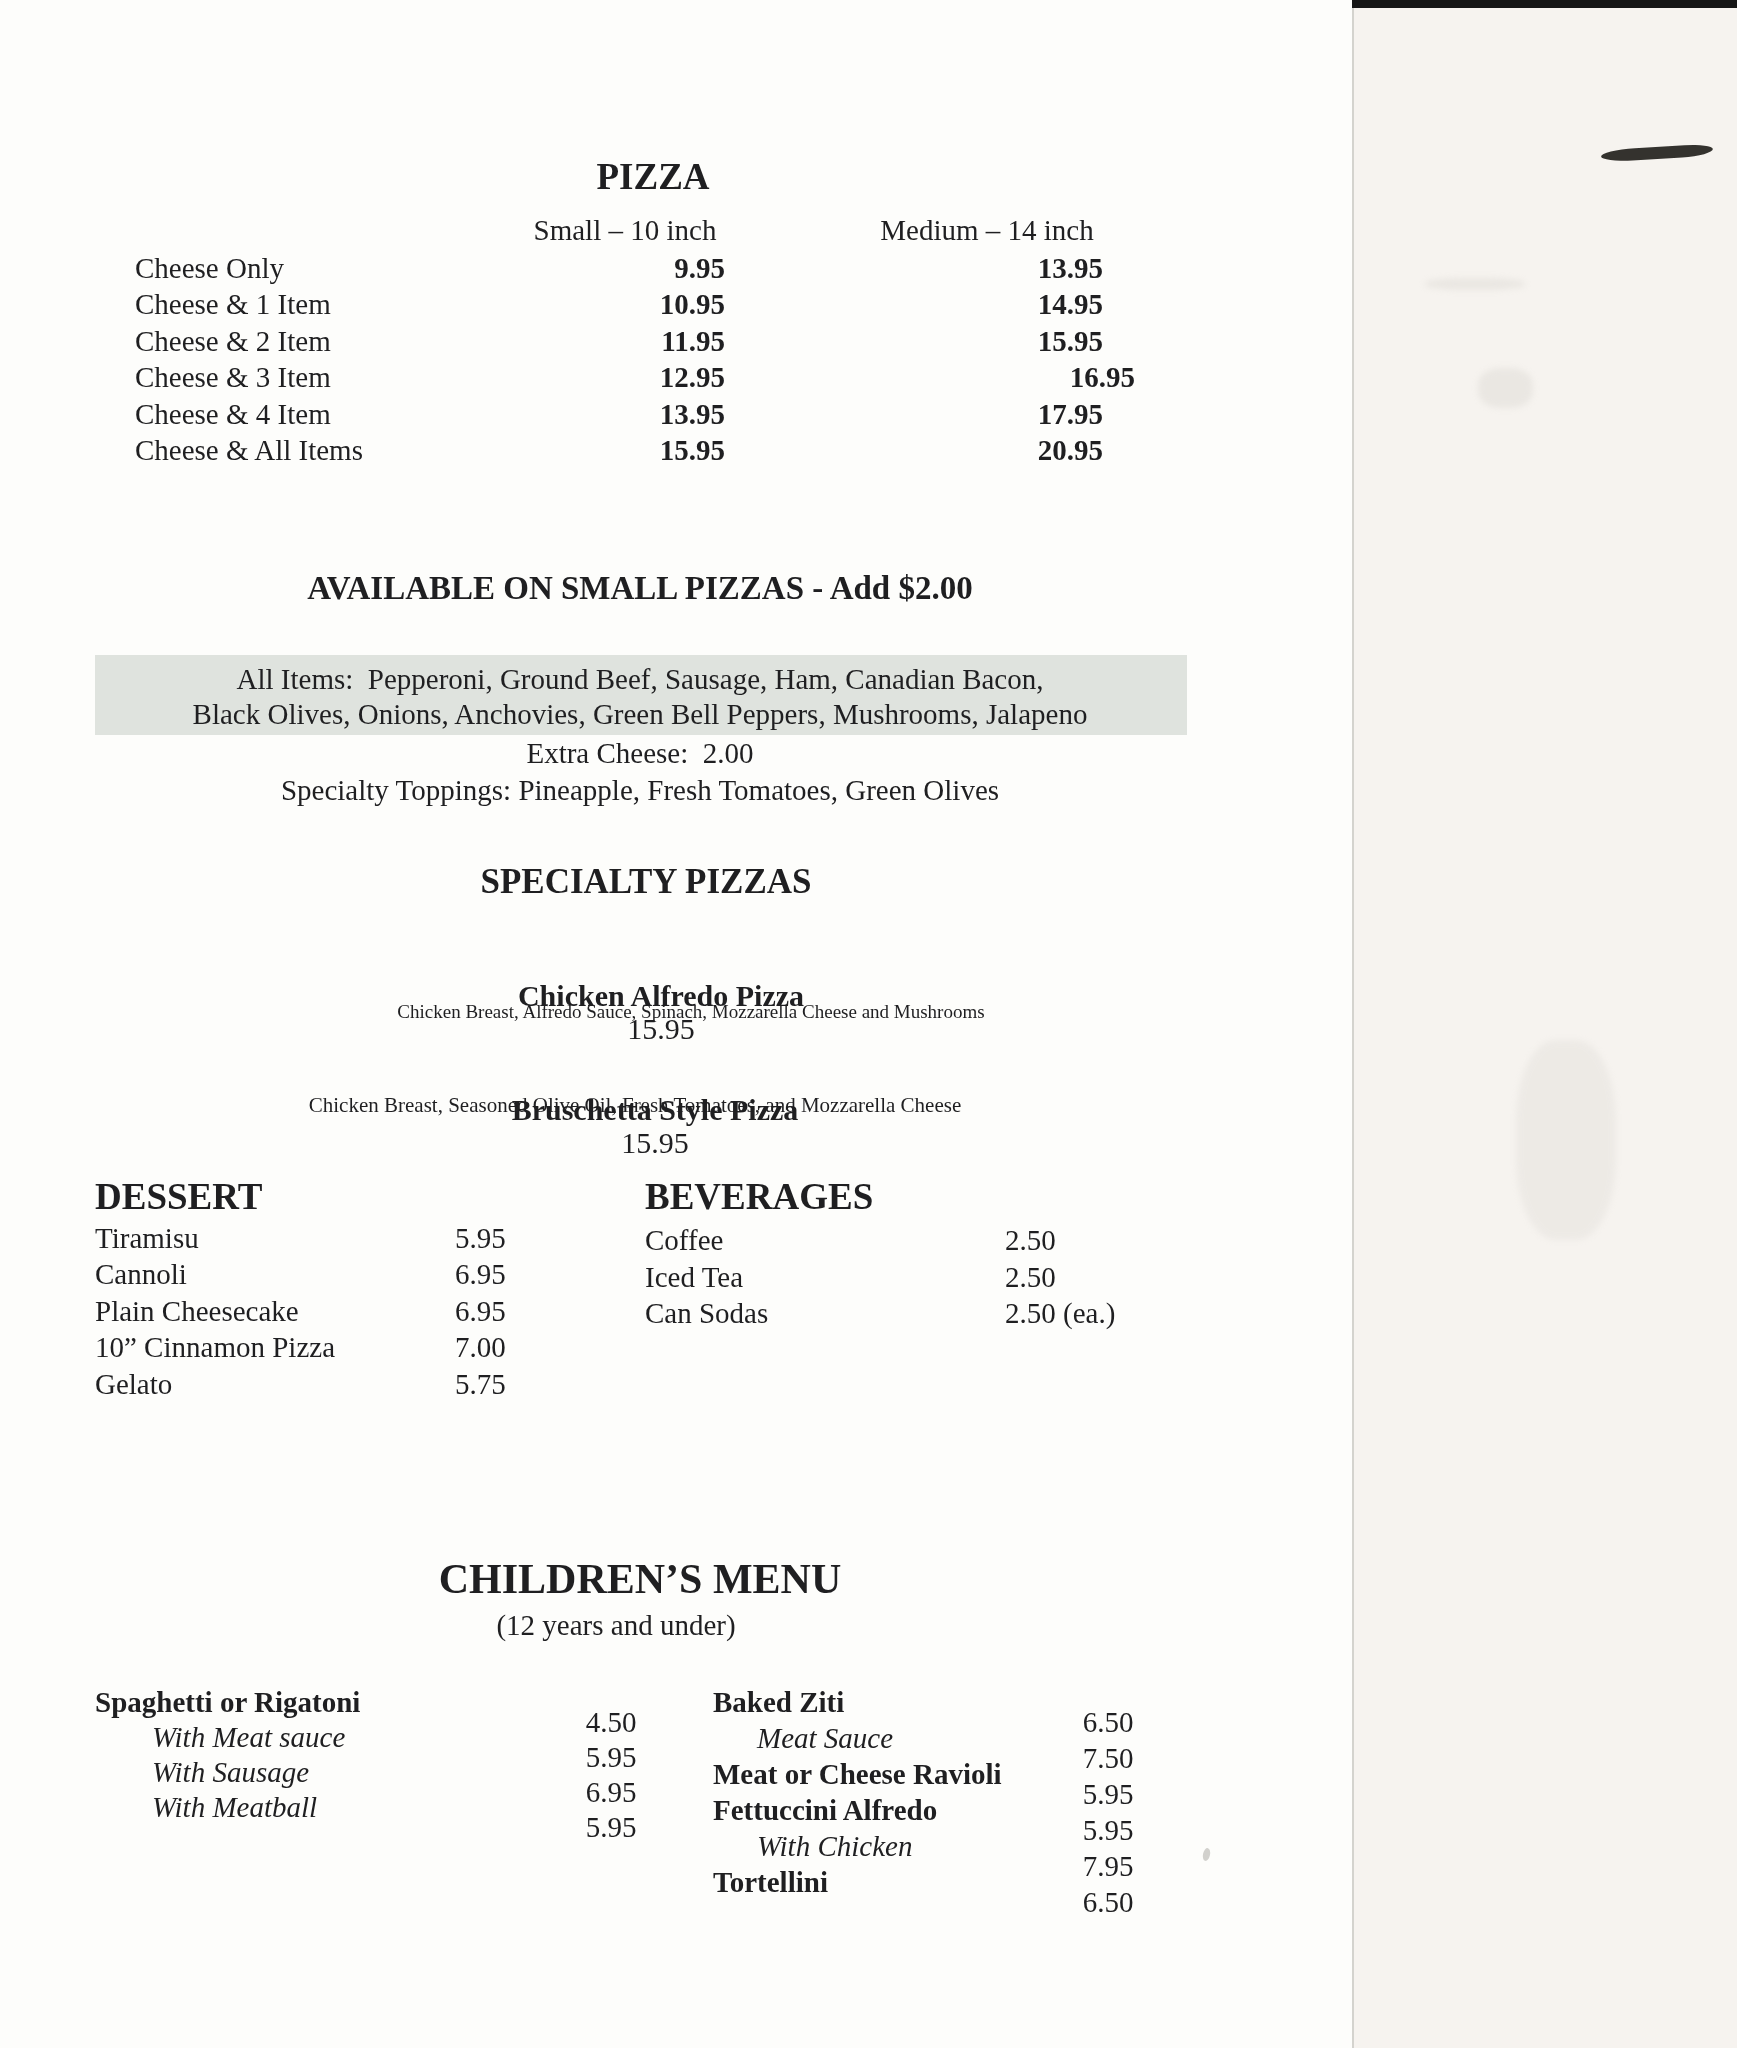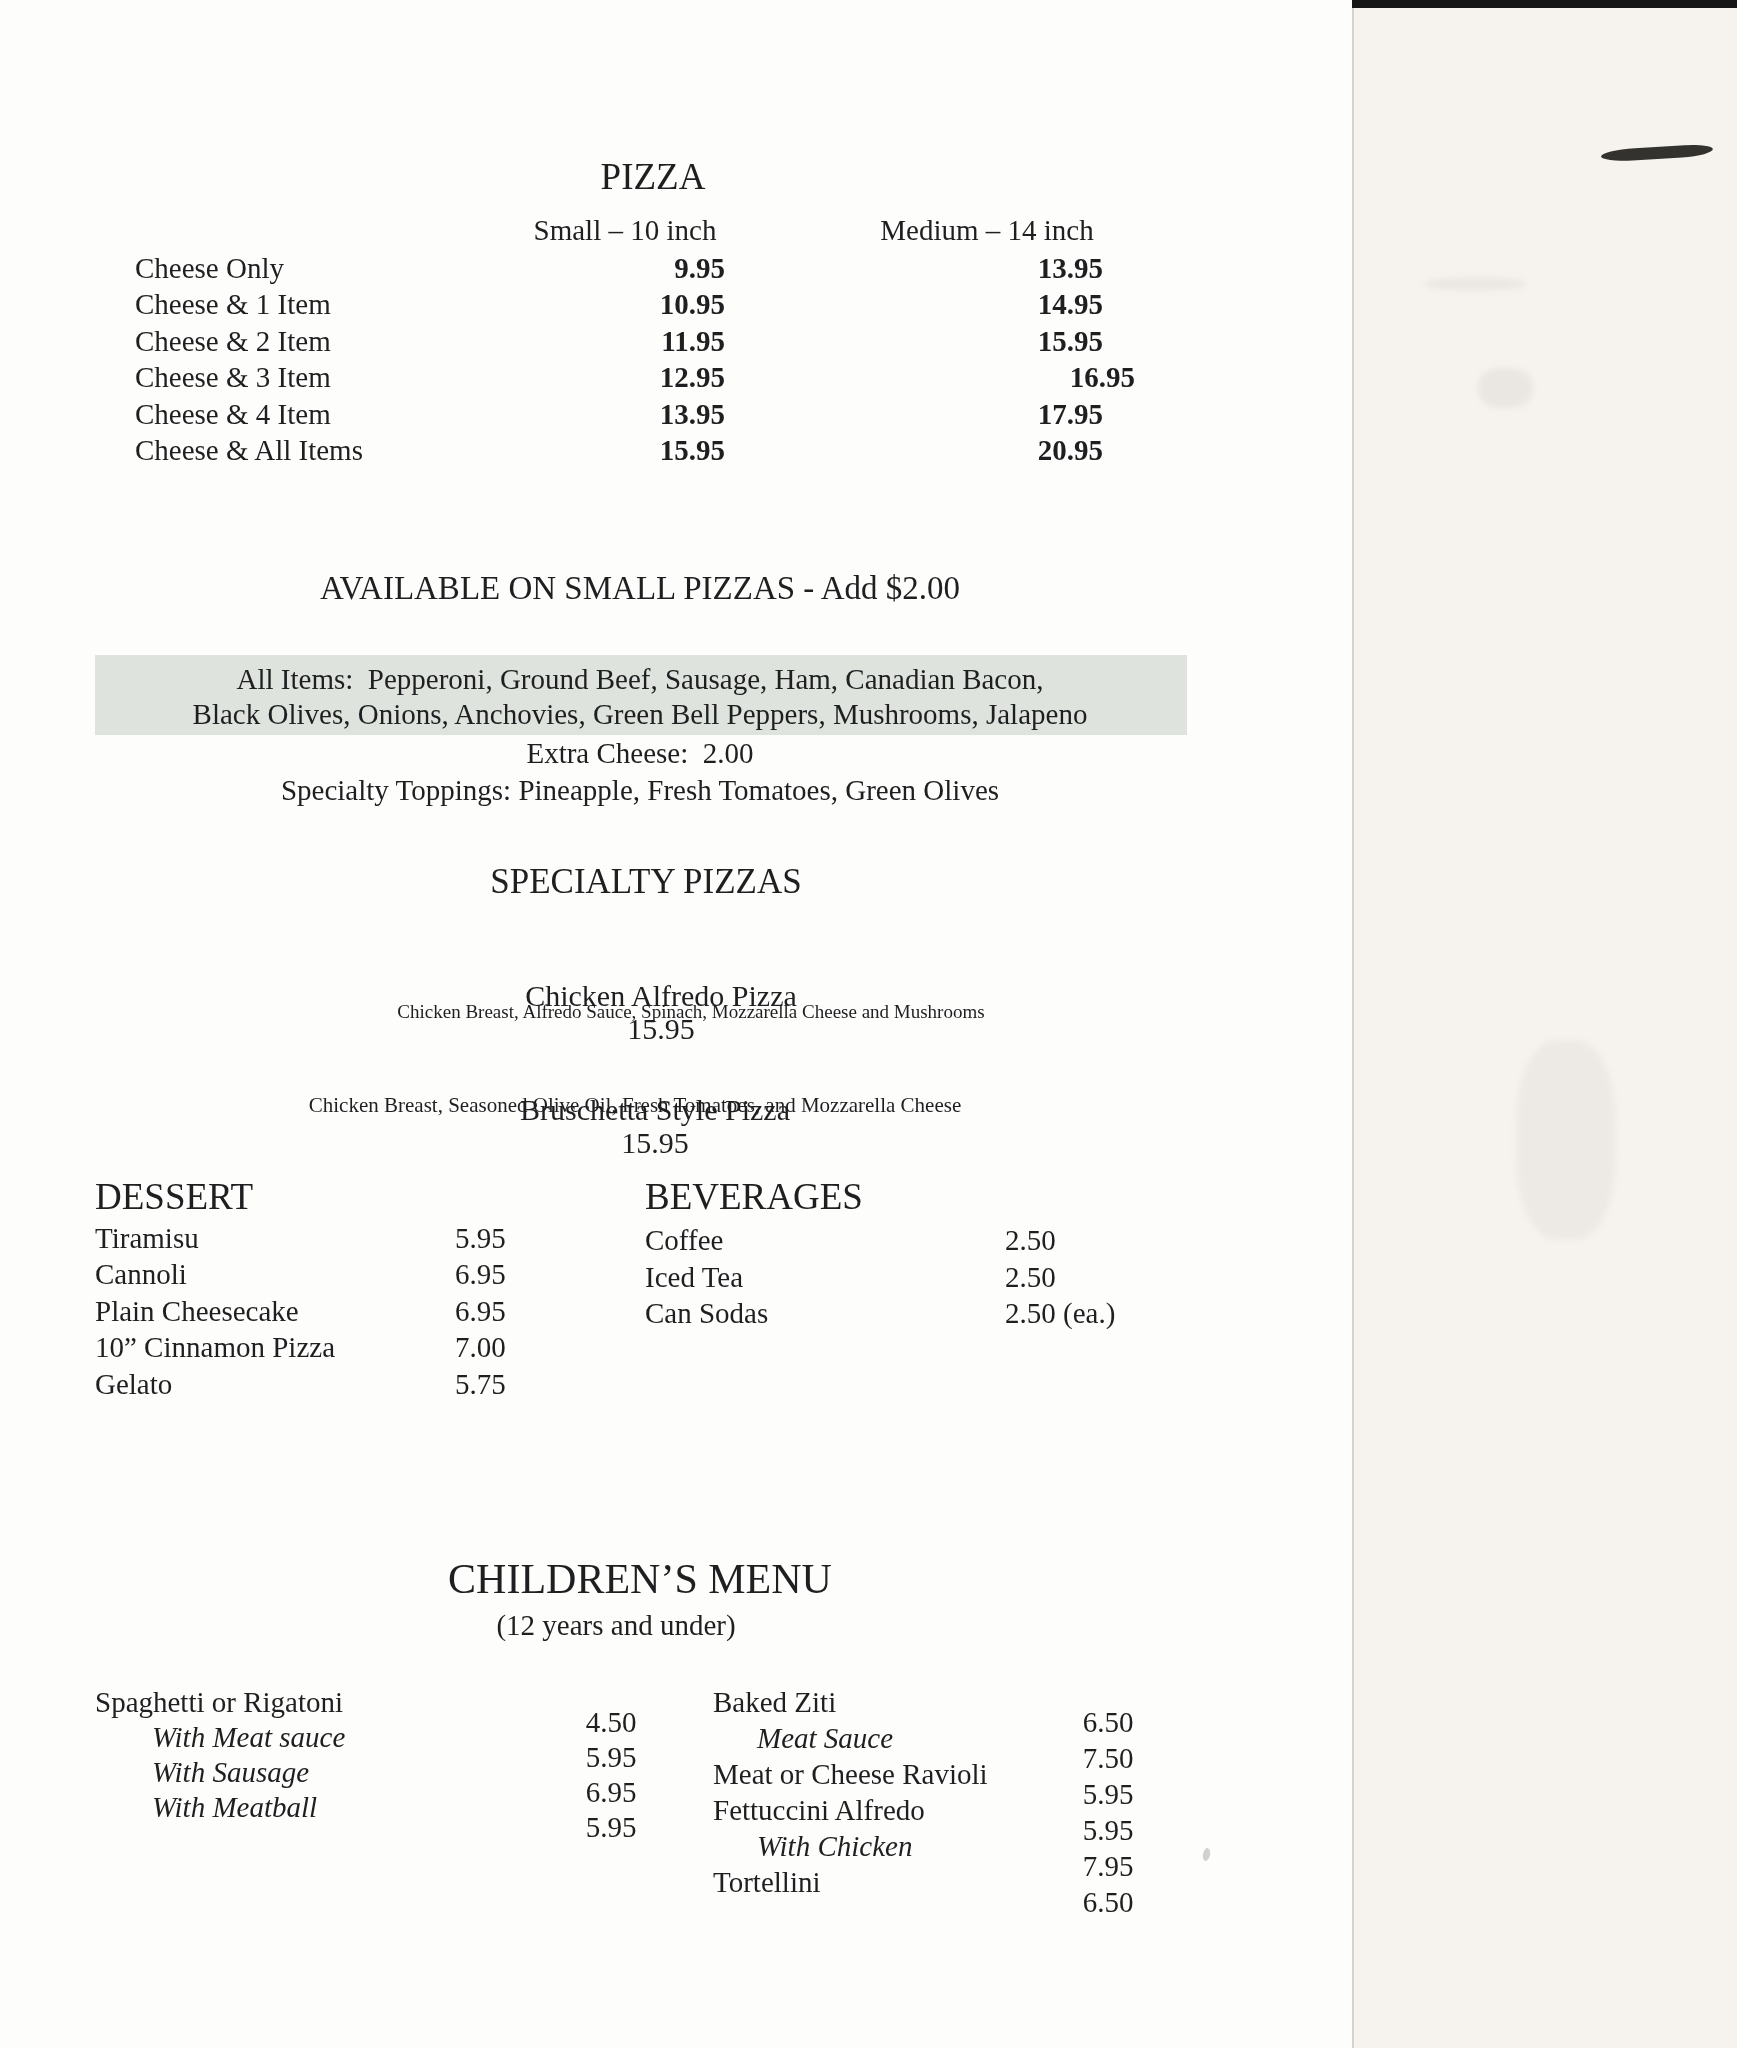--- a/index.html
+++ b/index.html
@@ -1,20 +1,20 @@
 <!DOCTYPE html>
 <html><head>
 <meta charset="utf-8">
 <style>
   html,body{margin:0;padding:0;background:#fdfdfb;}
   .page{position:relative;width:1737px;height:2048px;background:#fdfdfb;
         font-family:"Liberation Serif", serif;color:#1f1f21;overflow:hidden;}
   .t{position:absolute;font-size:29px;line-height:1.12;white-space:pre-wrap;}
   .center{text-align:center;}
-  .bold{font-weight:normal;}
+  .bold{font-weight:bold;}
   .italic{font-style:italic;text-align:center;}
   .price-c{width:200px;text-align:right;font-weight:bold;}
   .kprice{width:96px;text-align:center;margin-top:20px;}
   .band{position:absolute;left:95px;top:655px;width:1092px;height:80px;background:#dfe3de;}
   .edge{position:absolute;left:1352px;top:0;width:385px;height:2048px;
         background:#f6f3ef;border-left:2px solid #d4d3ce;}
   .edge-topbar{position:absolute;left:1352px;top:0;width:385px;height:8px;background:#161616;}
   .pen-mark{position:absolute;left:1601px;top:147px;width:112px;height:12px;background:#34322e;
         border-radius:55% 45% 50% 50% / 90% 80% 100% 90%;transform:rotate(-3.5deg);}
   .smudge{position:absolute;background:#cfccc6;opacity:.3;filter:blur(3px);border-radius:40%;}

